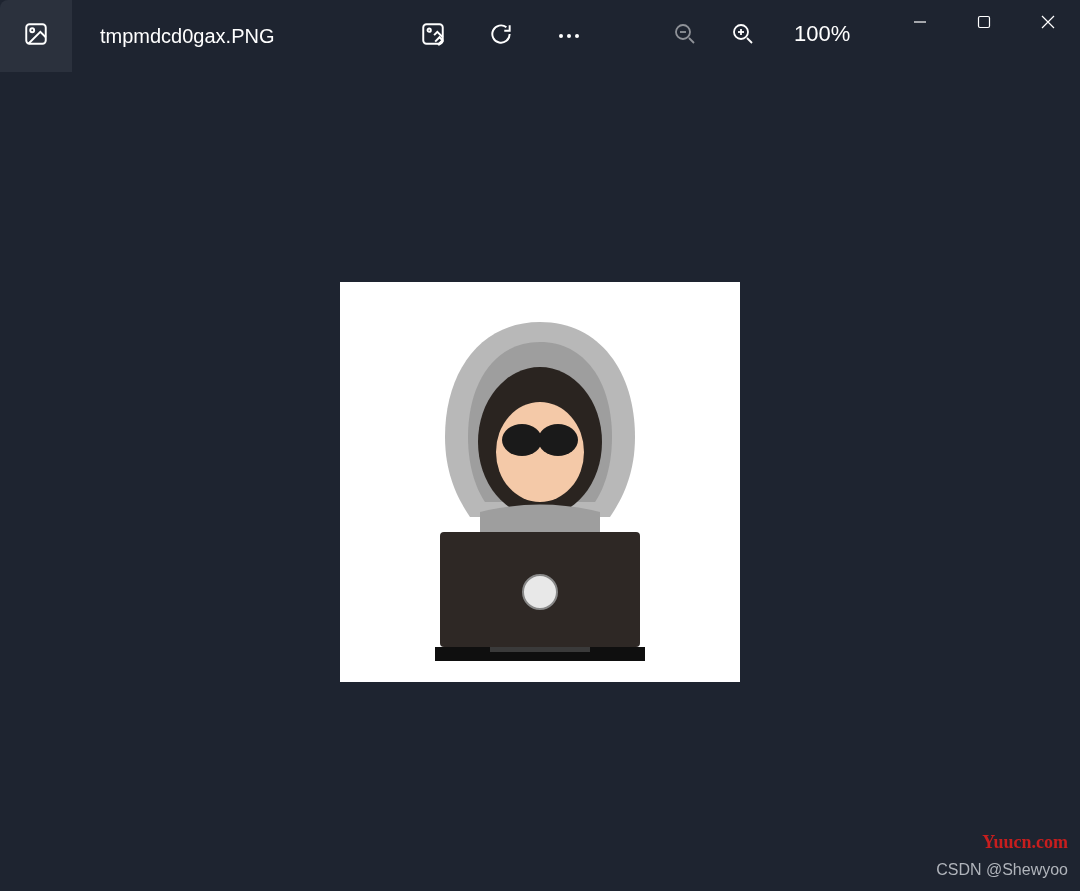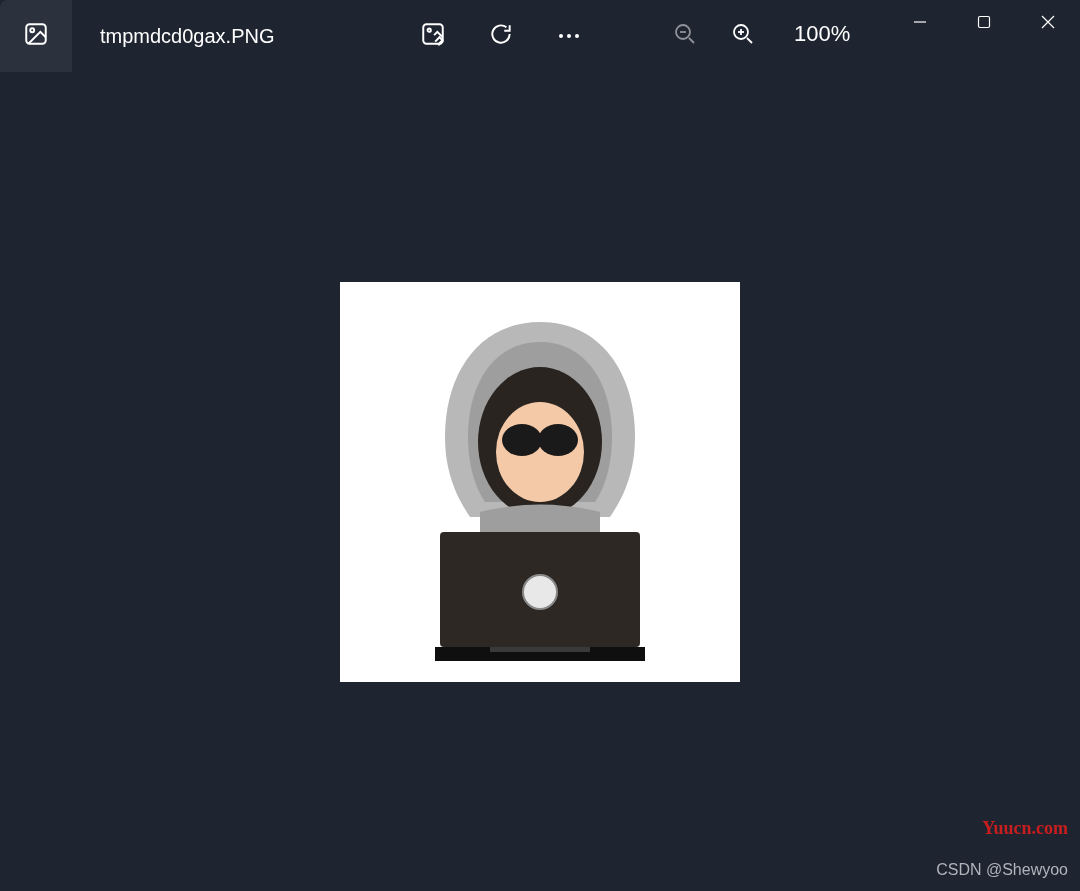--- a/index.html
+++ b/index.html
@@ -95,21 +95,21 @@
       height: 400px;
       background: #ffffff;
       display: flex;
       align-items: center;
       justify-content: center;
       position: relative;
     }
     .watermark-1 {
       position: absolute;
       right: 12px;
-      bottom: 52px;
+      bottom: 38px;
       color: #c81e1e;
       font-size: 18px;
       font-weight: 600;
       font-family: Georgia, serif;
     }
     .watermark-2 {
       position: absolute;
       right: 12px;
       bottom: 12px;
       color: #b0b4bb;

